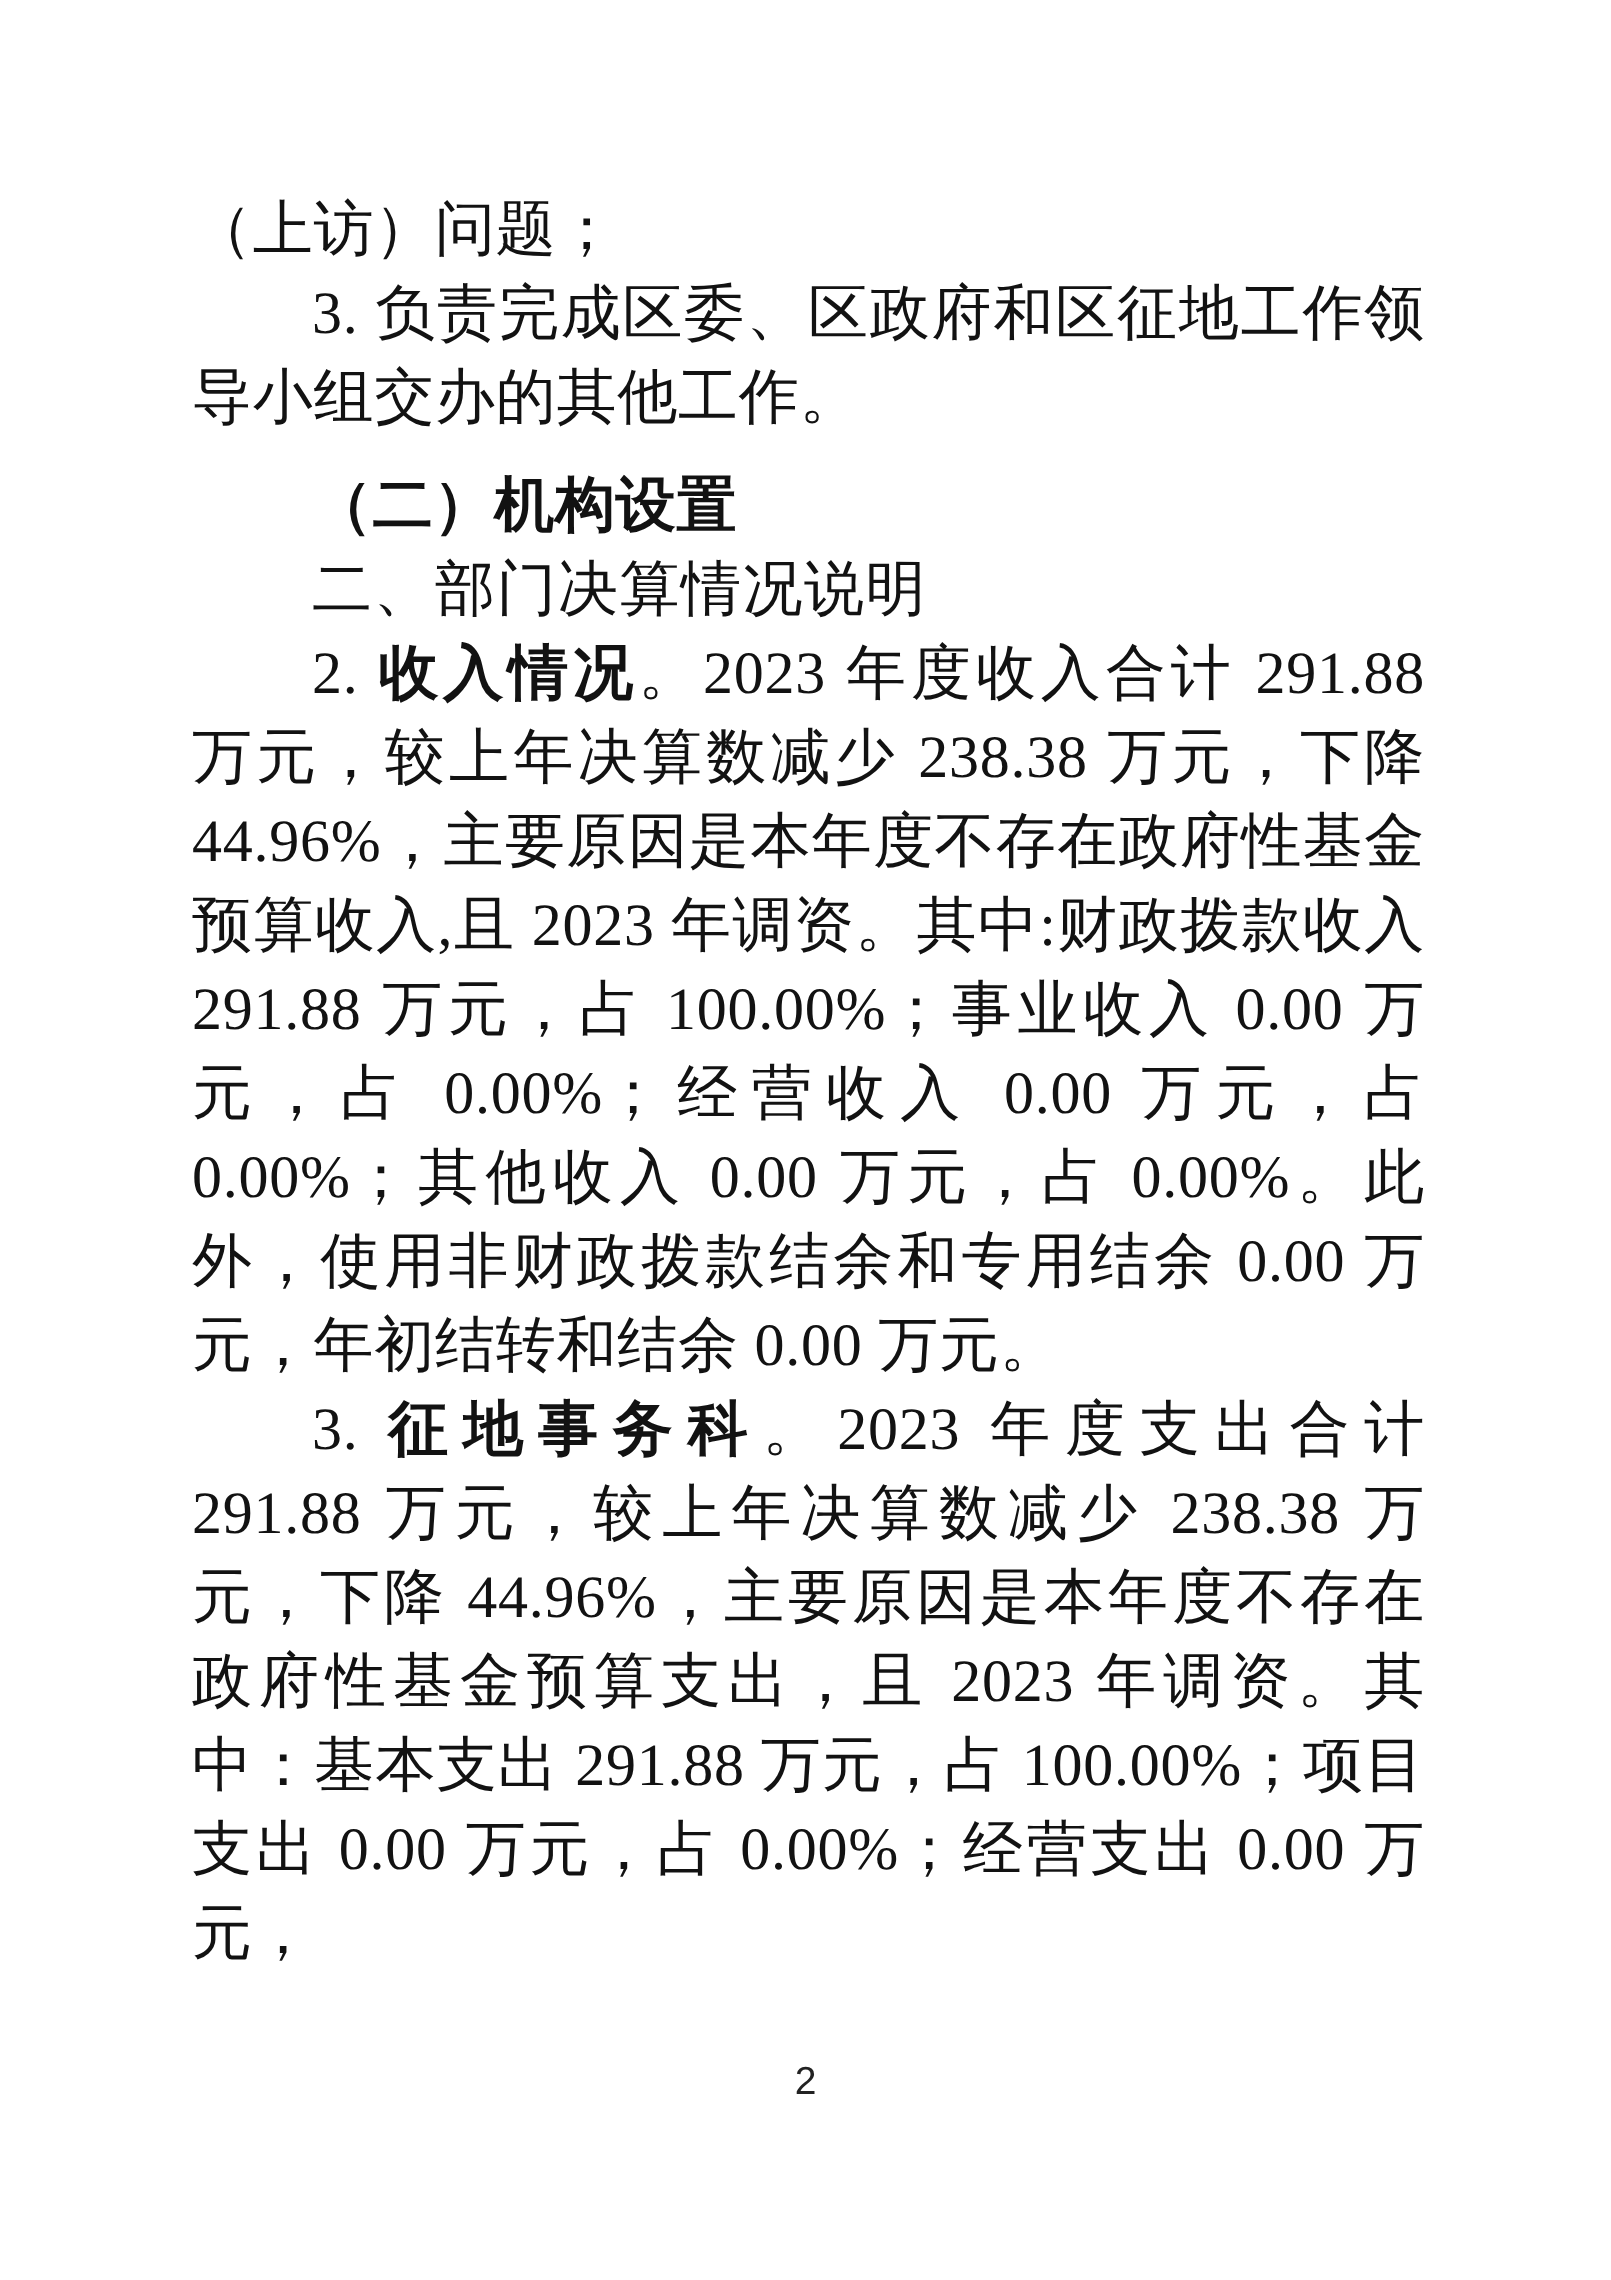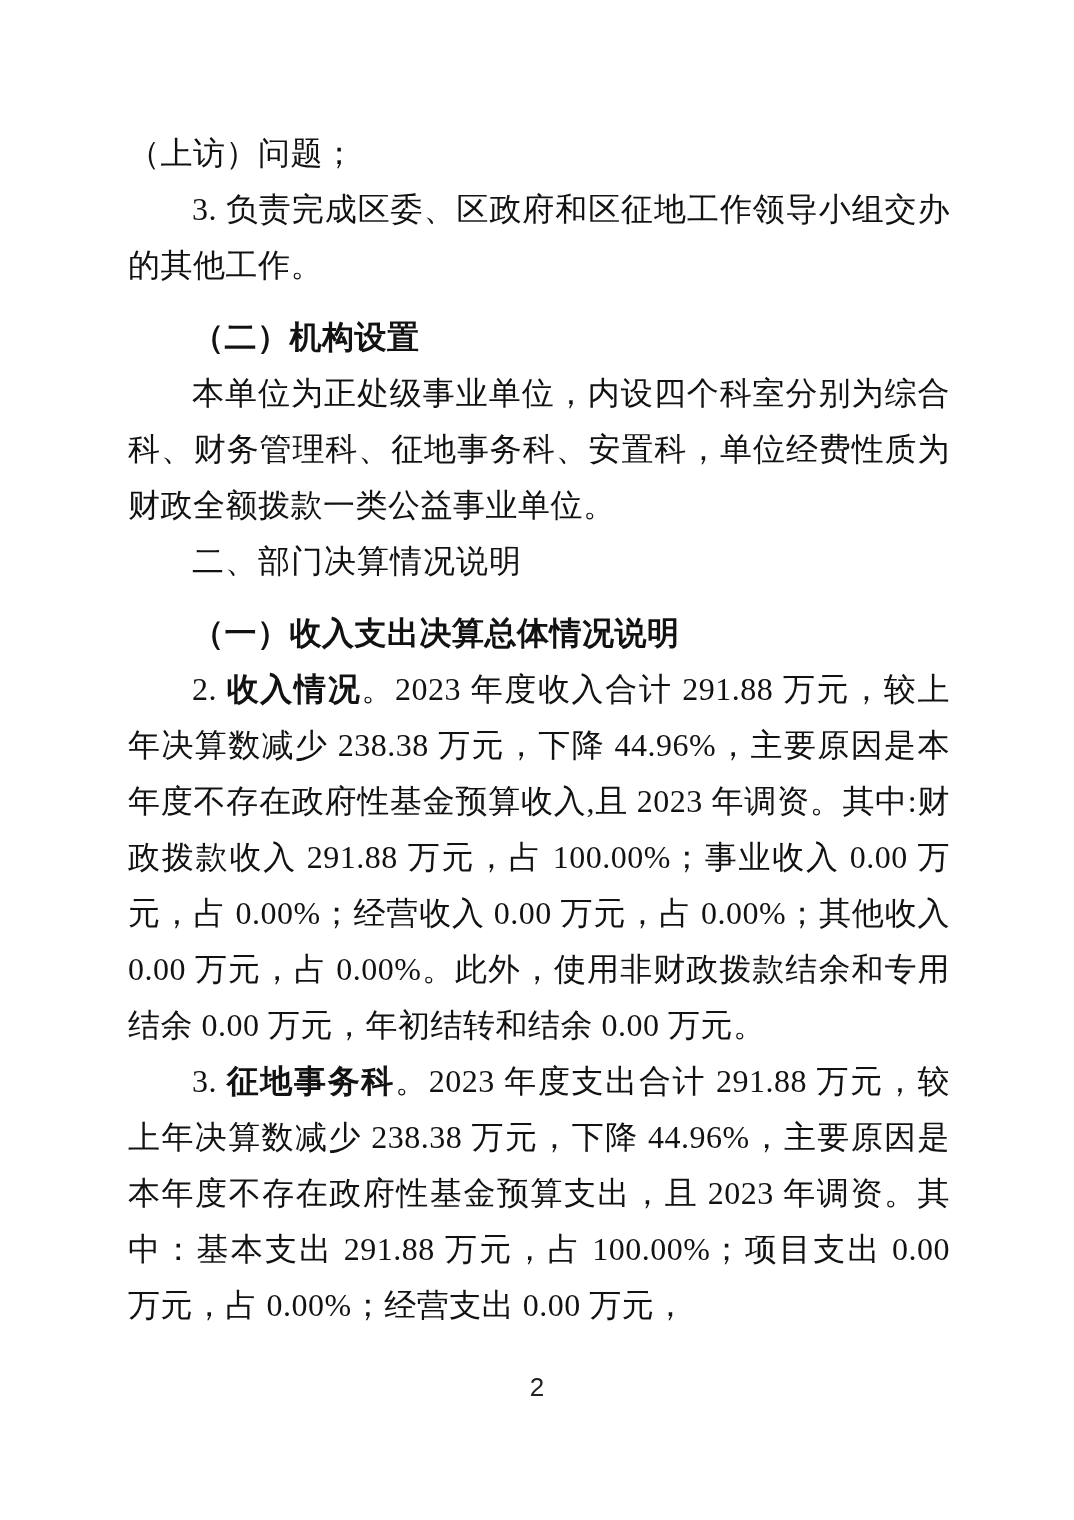--- a/index.html
+++ b/index.html
@@ -17,21 +17,21 @@
     color: #121212;
   }
   .content {
     position: absolute;
     top: 125px;
     left: 128px;
     width: 822px;
   }
   .para {
     margin: 0;
-    font-size: 32px;
+    font-size: 40px;
     line-height: 56px;
     text-align: justify;
     letter-spacing: 0.5px;
   }
   .indent {
     text-indent: 2em;
   }
   .no-indent {
     text-indent: 0;
   }
@@ -64,25 +64,23 @@
 
 <div class="page">
   <div class="content">
 
     <p class="para no-indent">（上访）问题；</p>
 
     <p class="para indent">3. 负责完成区委、区政府和区征地工作领导小组交办的其他工作。</p>
 
     <p class="para indent heading-kai">（二）机构设置</p>
 
-    <p class="para indent">本单位为正处级事业单位，内设四个科室分别为综合科、财务管理科、征地事务科、安置科，单位经费性质为财政全额拨款一类公益事业单位。</p>
 
     <p class="para indent heading-hei">二、部门决算情况说明</p>
 
-    <p class="para indent heading-kai">（一）收入支出决算总体情况说明</p>
 
 
     <p class="para indent"><span>2. </span><span class="run-bold">收入情况</span><span>。2023 年度收入合计 291.88 万元，较上年决算数减少 238.38 万元，下降 44.96%，主要原因是本年度不存在政府性基金预算收入,且 2023 年调资。其中:财政拨款收入 291.88 万元，占 100.00%；事业收入 0.00 万元，占 0.00%；经营收入 0.00 万元，占 0.00%；其他收入 0.00 万元，占 0.00%。此外，使用非财政拨款结余和专用结余 0.00 万元，年初结转和结余 0.00 万元。</span></p>
 
     <p class="para indent"><span>3. </span><span class="run-bold">征地事务科</span><span>。2023 年度支出合计 291.88 万元，较上年决算数减少 238.38 万元，下降 44.96%，主要原因是本年度不存在政府性基金预算支出，且 2023 年调资。其中：基本支出 291.88 万元，占 100.00%；项目支出 0.00 万元，占 0.00%；经营支出 0.00 万元，</span></p>
 
   </div>
 
   <div class="footer">2</div>
 </div>

